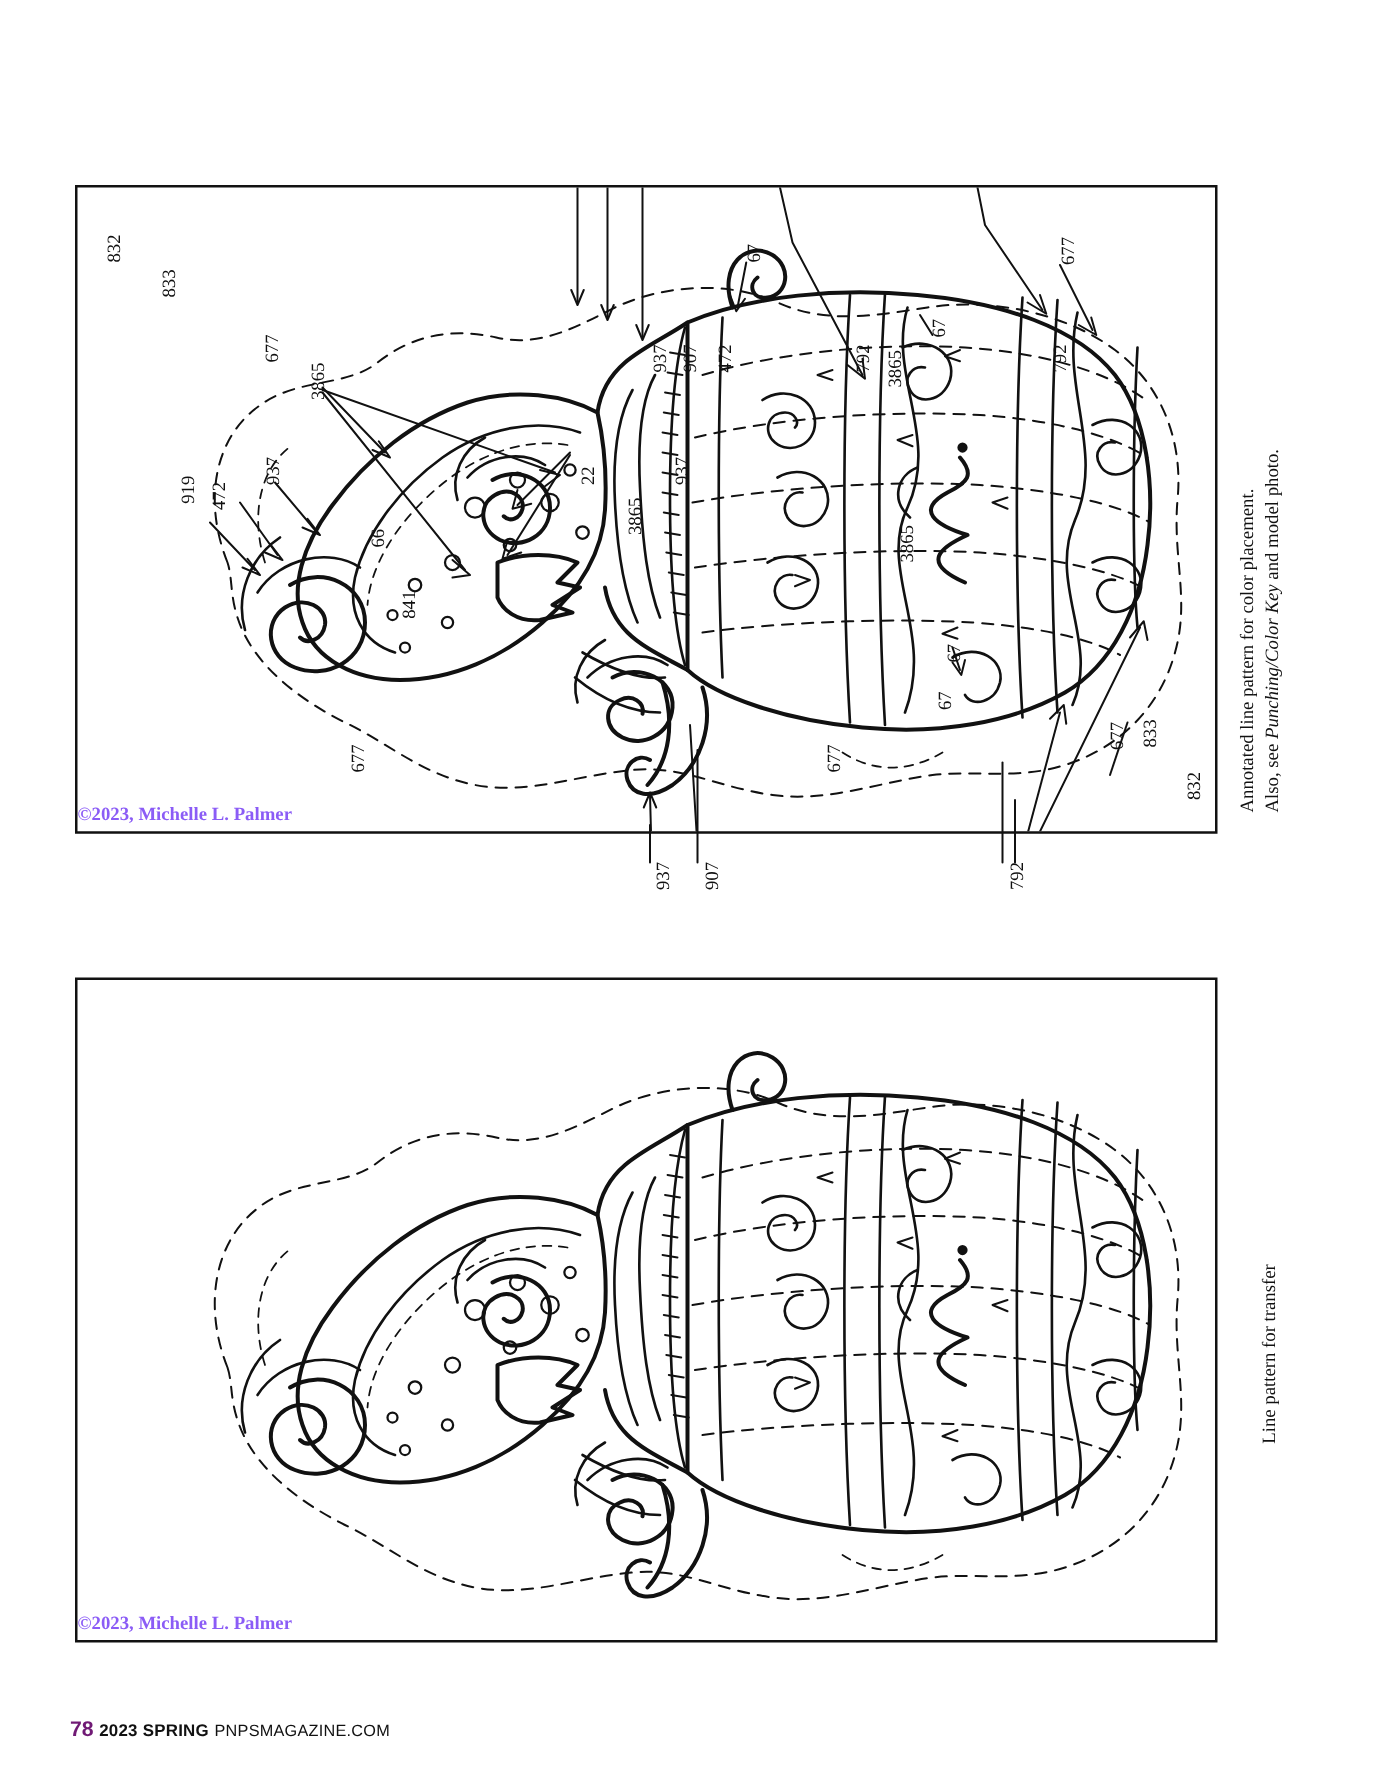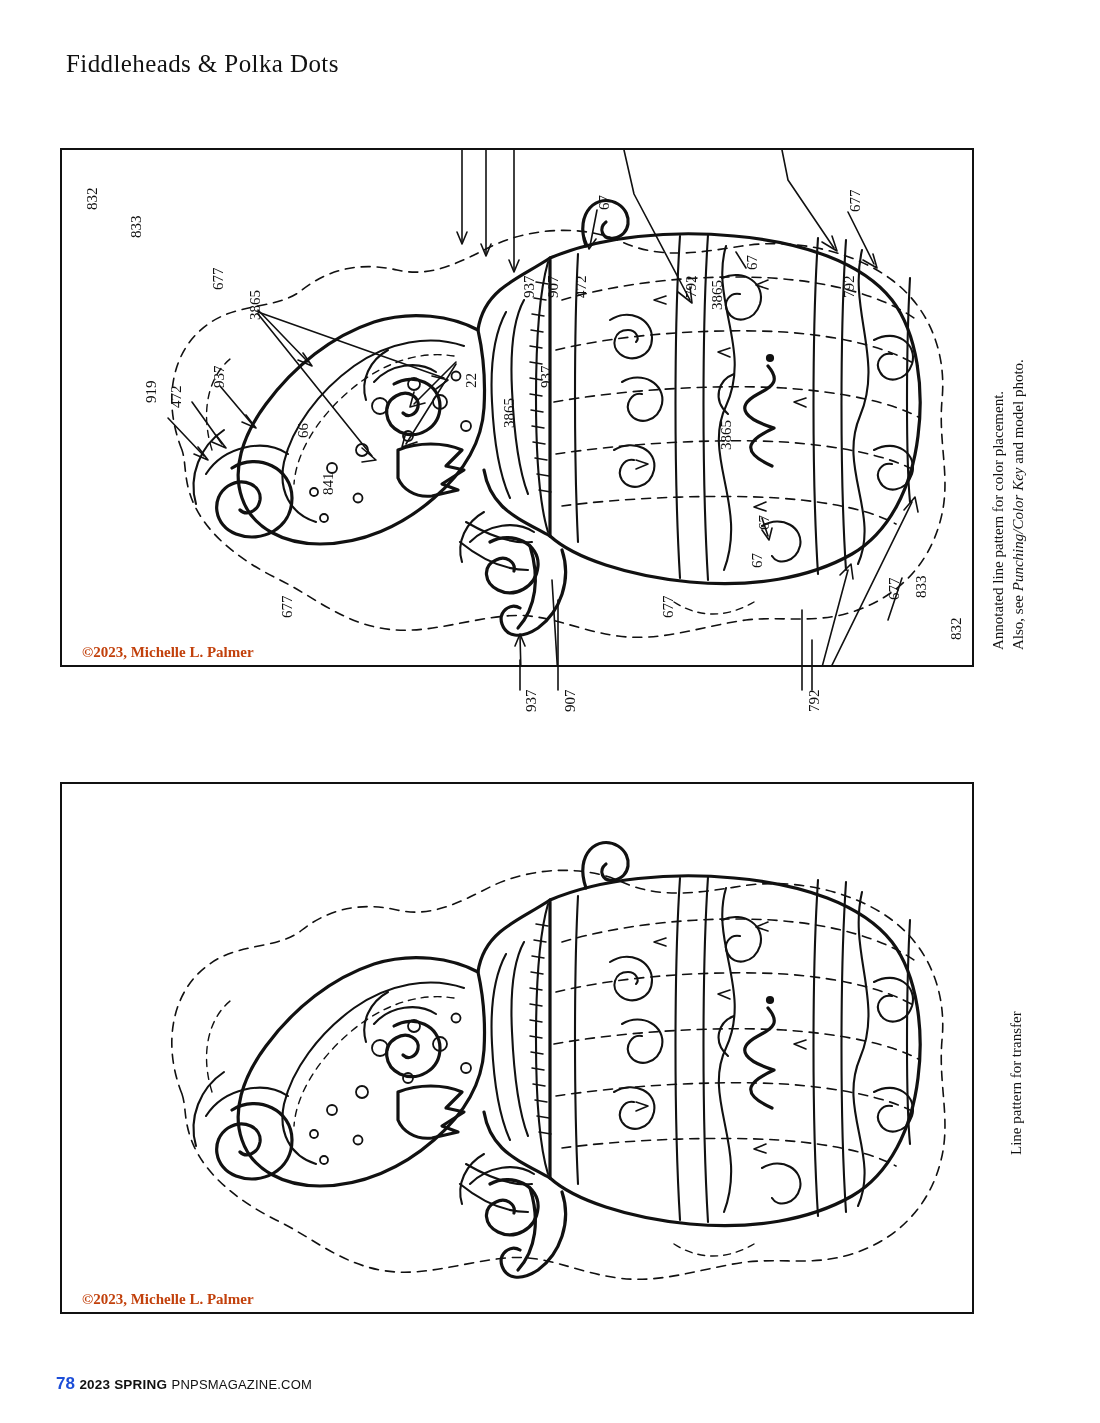--- a/index.html
+++ b/index.html
@@ -25,23 +25,23 @@
   .panel{
     position:absolute;
     border:2px solid #111;
     background:#fff;
     overflow:hidden;
   }
   #panel-annotated{left:60px;top:148px;width:910px;height:515px;}
   #panel-transfer{left:60px;top:782px;width:910px;height:528px;}
 
   .copyright{
-    position:absolute;left:20px;bottom:4px;
+    position:absolute;left:0;bottom:4px;
     font-family:"Liberation Serif", serif;
-    font-weight:bold;font-size:15px;color:#c2410c;
+    font-weight:bold;font-size:15px;color:#8b5cf6;
     white-space:nowrap;
   }
 
   
   .side-caption{
     position:absolute;
     transform-origin:left top;
     transform:rotate(-90deg);
     white-space:nowrap;
     font-family:"Liberation Serif", serif;
@@ -51,21 +51,21 @@
   #caption-annotated{left:988px;top:650px;}
   #caption-annotated .ital{font-style:italic;}
   #caption-transfer{left:1006px;top:1155px;font-size:15px;}
 
   
   .footer{
     position:absolute;left:56px;top:1374px;
     white-space:nowrap;
     font-family:"Liberation Sans", sans-serif;
   }
-  .footer .pageno{font-weight:bold;font-size:17px;color:#1d4ed8;}
+  .footer .pageno{font-weight:bold;font-size:17px;color:#701a75;}
   .footer .issue{font-weight:bold;font-size:13.5px;color:#111;letter-spacing:.2px;text-align:right;}
   .footer .mag{font-weight:normal;font-size:13px;color:#111;letter-spacing:.2px;}
 
   
   .lbl{
     position:absolute;
     transform-origin:left top;
     transform:rotate(-90deg);
     font-family:"Liberation Serif", serif;
     font-size:15px;color:#111;white-space:nowrap;
@@ -79,21 +79,20 @@
   .dash{fill:none;stroke:#111;stroke-width:1.6;stroke-linecap:round;stroke-dasharray:9 7;}
   .dash-s{fill:none;stroke:#111;stroke-width:1.4;stroke-linecap:round;stroke-dasharray:7 6;}
   .arw{fill:none;stroke:#111;stroke-width:1.6;stroke-linecap:round;stroke-linejoin:round;}
   .dot{fill:#fff;stroke:#111;stroke-width:1.8;}
 </style>
 </head>
 <body>
 
 <div class="page">
 
-  <div class="doc-title">Fiddleheads &amp; Polka Dots</div>
 
   <div class="panel" id="panel-annotated">
 
     <svg class="art" width="910" height="515" viewBox="0 0 910 515">
 
       <path class="dash" d="M120 300 C100 250 110 200 145 175 C175 152 215 160 240 140
         C268 118 300 112 335 120 C370 128 398 112 430 96 C468 78 520 74 560 92
         C600 110 640 102 680 96 C730 88 790 100 830 130 C865 156 885 200 880 250
         C876 296 890 330 878 372 C866 416 834 448 790 462 C752 474 720 466 684 470
         C640 476 600 492 556 486 C512 480 484 462 444 466 C400 470 360 486 318 478

